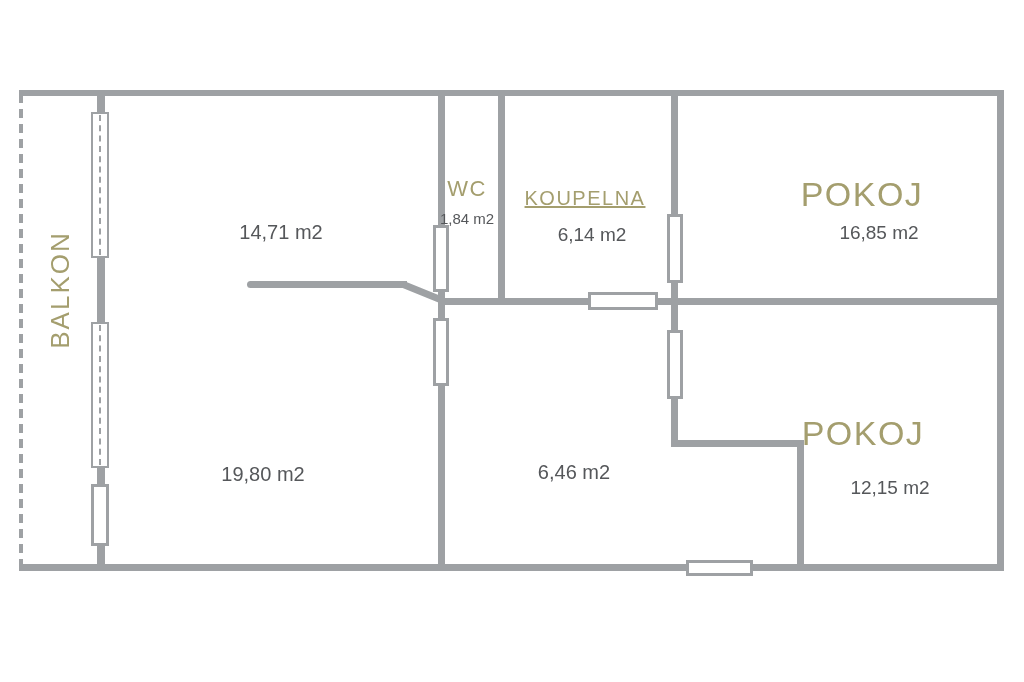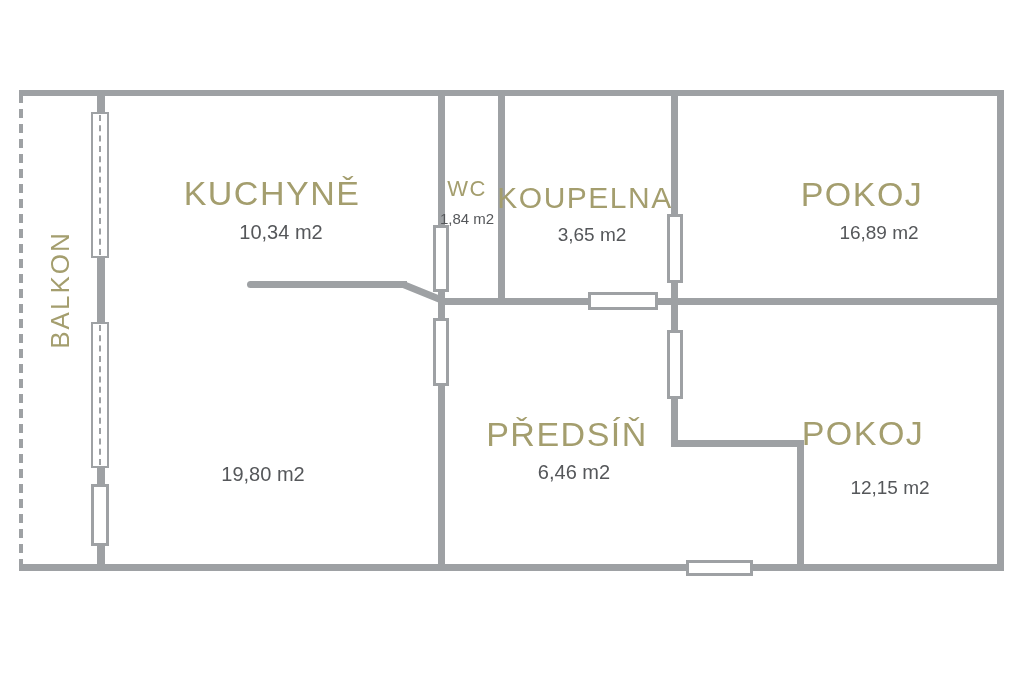--- a/index.html
+++ b/index.html
@@ -124,33 +124,31 @@
 
   <div class="wall" style="left:671px; top:305px; width:7px; height:27px;"></div>
   <div class="door-v" style="left:667px; top:330px; width:16px; height:69px;"></div>
   <div class="wall" style="left:671px; top:396px; width:7px; height:48px;"></div>
   <div class="wall" style="left:671px; top:440px; width:133px; height:7px;"></div>
   <div class="wall" style="left:797px; top:440px; width:7px; height:131px;"></div>
   <div class="door-h" style="left:686px; top:560px; width:67px; height:16px;"></div>
 
   <div class="balkon-label" style="left:60px; top:290px; font-size:26px;">BALKON</div>
 
-  <div class="room-label" style="left:272px; top:193px; font-size:34px;">KUCHYNĚ</div>
-  <div class="room-area" style="left:281px; top:232px; font-size:20px;">10,34 m2</div>
+  <div class="room-area" style="left:281px; top:232px; font-size:20px;">14,71 m2</div>
 
   <div class="room-label" style="left:467px; top:189px; font-size:22px;">WC</div>
   <div class="room-area" style="left:467px; top:218px; font-size:15px;">1,84 m2</div>
 
-  <div class="room-label" style="left:585px; top:198px; font-size:30px;">KOUPELNA</div>
-  <div class="room-area" style="left:592px; top:234px; font-size:19px;">3,65 m2</div>
+  <div class="room-label" style="left:585px; top:198px; font-size:20px;text-decoration:underline;">KOUPELNA</div>
+  <div class="room-area" style="left:592px; top:234px; font-size:19px;">6,14 m2</div>
 
   <div class="room-label" style="left:862px; top:194px; font-size:34px;">POKOJ</div>
-  <div class="room-area" style="left:879px; top:232px; font-size:19px;">16,89 m2</div>
+  <div class="room-area" style="left:879px; top:232px; font-size:19px;">16,85 m2</div>
 
   <div class="room-area" style="left:263px; top:474px; font-size:20px;text-align:center;">19,80 m2</div>
 
-  <div class="room-label" style="left:567px; top:434px; font-size:34px;">PŘEDSÍŇ</div>
   <div class="room-area" style="left:574px; top:472px; font-size:20px;">6,46 m2</div>
 
   <div class="room-label" style="left:863px; top:433px; font-size:34px;">POKOJ</div>
   <div class="room-area" style="left:890px; top:487px; font-size:19px;">12,15 m2</div>
 
 </div>
 
 </body></html>

